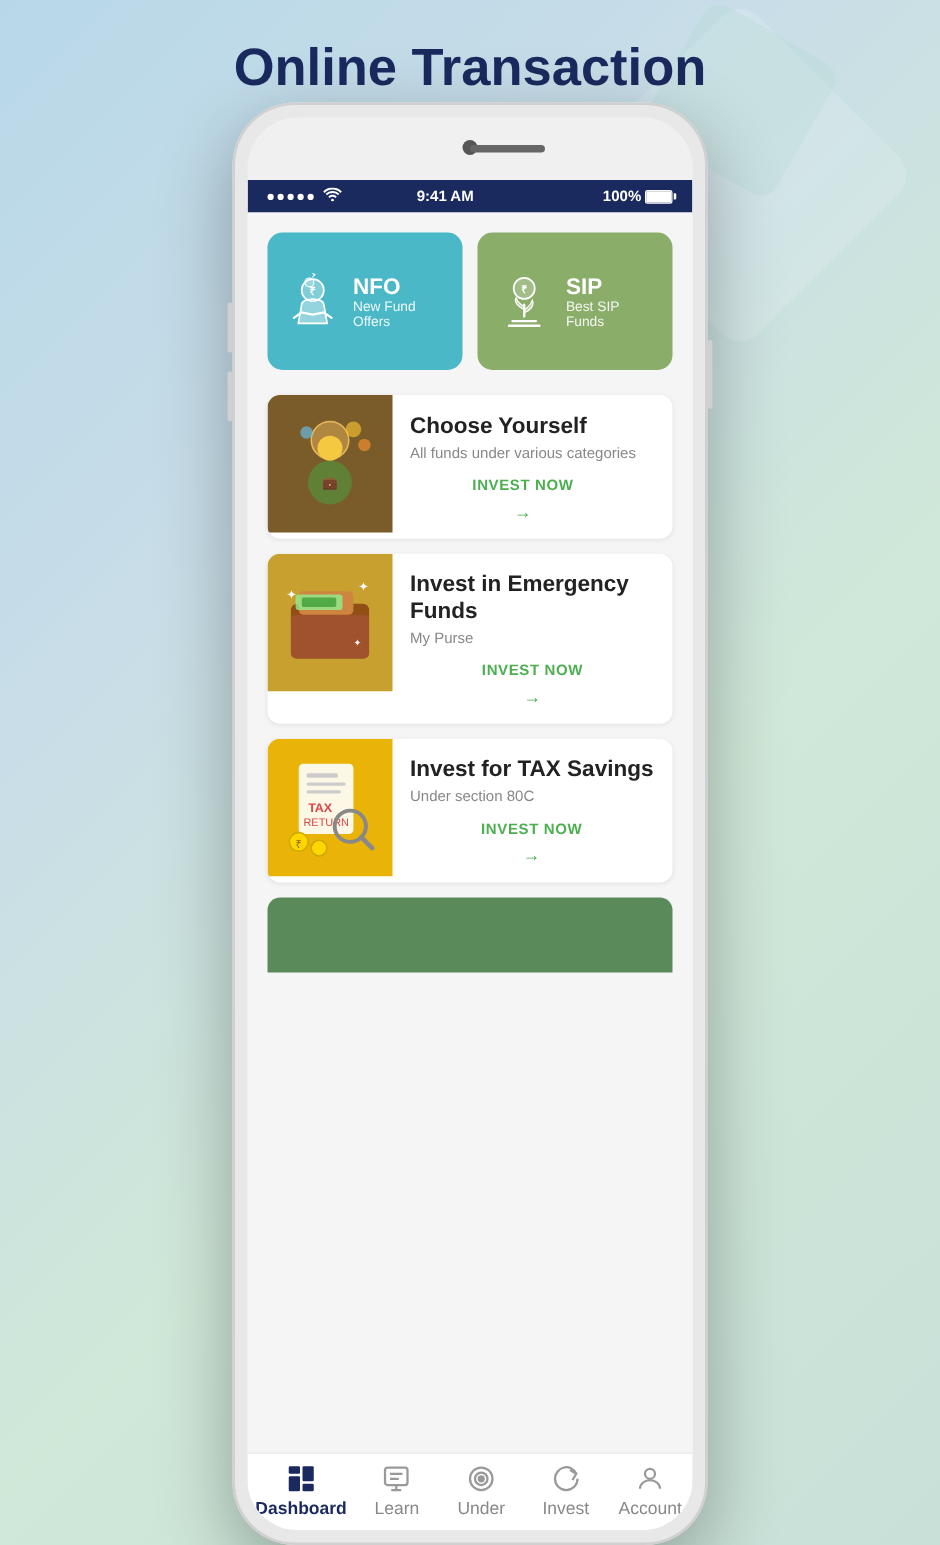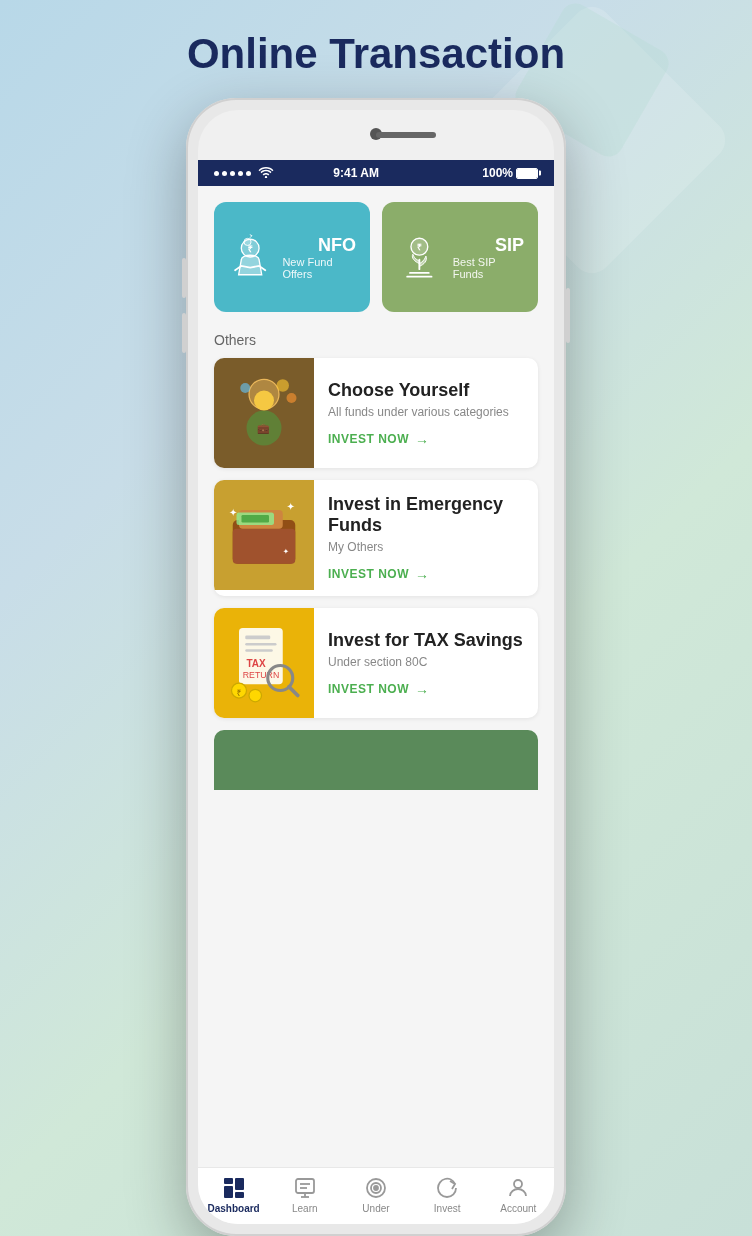--- a/index.html
+++ b/index.html
@@ -38,21 +38,21 @@
       transform: rotate(30deg);
       border-radius: 15px;
     }
 
     .page-title {
       font-size: 42px;
       font-weight: 800;
       color: #1a2a5e;
       text-align: center;
       margin-top: 30px;
-      margin-bottom: 20px;
+      margin-bottom: 4px;
       z-index: 1;
     }
 
     
     .phone-wrapper {
       position: relative;
       width: 380px;
       height: 1198px;
       z-index: 2;
     }
@@ -248,21 +248,20 @@
     }
 
     .fund-card-text {
       display: flex;
       flex-direction: column;
     }
 
     .fund-card-title {
       font-size: 18px;
       font-weight: 700;
-      text-align: right;
     }
 
     .fund-card-subtitle {
       font-size: 11px;
       opacity: 0.9;
     }
 
     
     .section-label {
       font-size: 14px;
@@ -326,20 +325,21 @@
       align-items: center;
       gap: 6px;
       margin-top: 8px;
       color: #4caf50;
       font-size: 12px;
       font-weight: 700;
       letter-spacing: 0.5px;
       cursor: pointer;
       background: none;
       border: none;
+      flex-direction: column;
     }
 
     .arrow-icon {
       font-size: 14px;
     }
 
     
     .partial-card {
       height: 60px;
       background: #5a8a5a;
@@ -369,21 +369,21 @@
 
     .nav-icon {
       width: 24px;
       height: 24px;
       display: flex;
       align-items: center;
       justify-content: center;
     }
 
     .nav-label {
-      font-size: 10px;
+      font-size: 14px;
       color: #888;
     }
 
     .nav-label.active {
       color: #1a2a5e;
       font-weight: 600;
     }
 
     
     svg {
@@ -470,21 +470,20 @@
                   <path d="M12 46 L38 46" stroke="white" stroke-width="2" stroke-linecap="round"></path>
                 </svg>
               </div>
               <div class="fund-card-text">
                 <span class="fund-card-title">SIP</span>
                 <span class="fund-card-subtitle">Best SIP Funds</span>
               </div>
             </div>
           </div>
 
-          <div class="section-label">Others</div>
 
           <div class="list-item">
             <div class="list-item-image choose">
               <svg viewBox="0 0 80 80" width="70" height="70">
 
                 <circle cx="40" cy="25" r="12" fill="rgba(255,200,100,0.4)" stroke="rgba(255,200,100,0.8)" stroke-width="1"></circle>
                 <circle cx="40" cy="52" r="14" fill="#5a8a3a" opacity="0.8"></circle>
                 <circle cx="40" cy="30" r="8" fill="#f5c842"></circle>
 
                 <circle cx="55" cy="18" r="5" fill="rgba(255,200,50,0.6)"></circle>
@@ -514,21 +513,21 @@
                 <rect x="18" y="22" width="30" height="10" rx="2" fill="#90EE90" opacity="0.8"></rect>
                 <rect x="22" y="24" width="22" height="6" rx="1" fill="#228B22" opacity="0.6"></rect>
 
                 <text x="12" y="25" fill="white" font-size="8">✦</text>
                 <text x="58" y="20" fill="white" font-size="8">✦</text>
                 <text x="55" y="55" fill="white" font-size="6">✦</text>
               </svg>
             </div>
             <div class="list-item-content">
               <span class="list-item-title">Invest in Emergency Funds</span>
-              <span class="list-item-subtitle">My Others</span>
+              <span class="list-item-subtitle">My Purse</span>
               <button class="invest-now-btn">
                 <span>INVEST NOW</span>
                 <span class="arrow-icon">→</span>
               </button>
             </div>
           </div>
 
           <div class="list-item">
             <div class="list-item-image tax">
               <svg viewBox="0 0 80 80" width="70" height="70">

